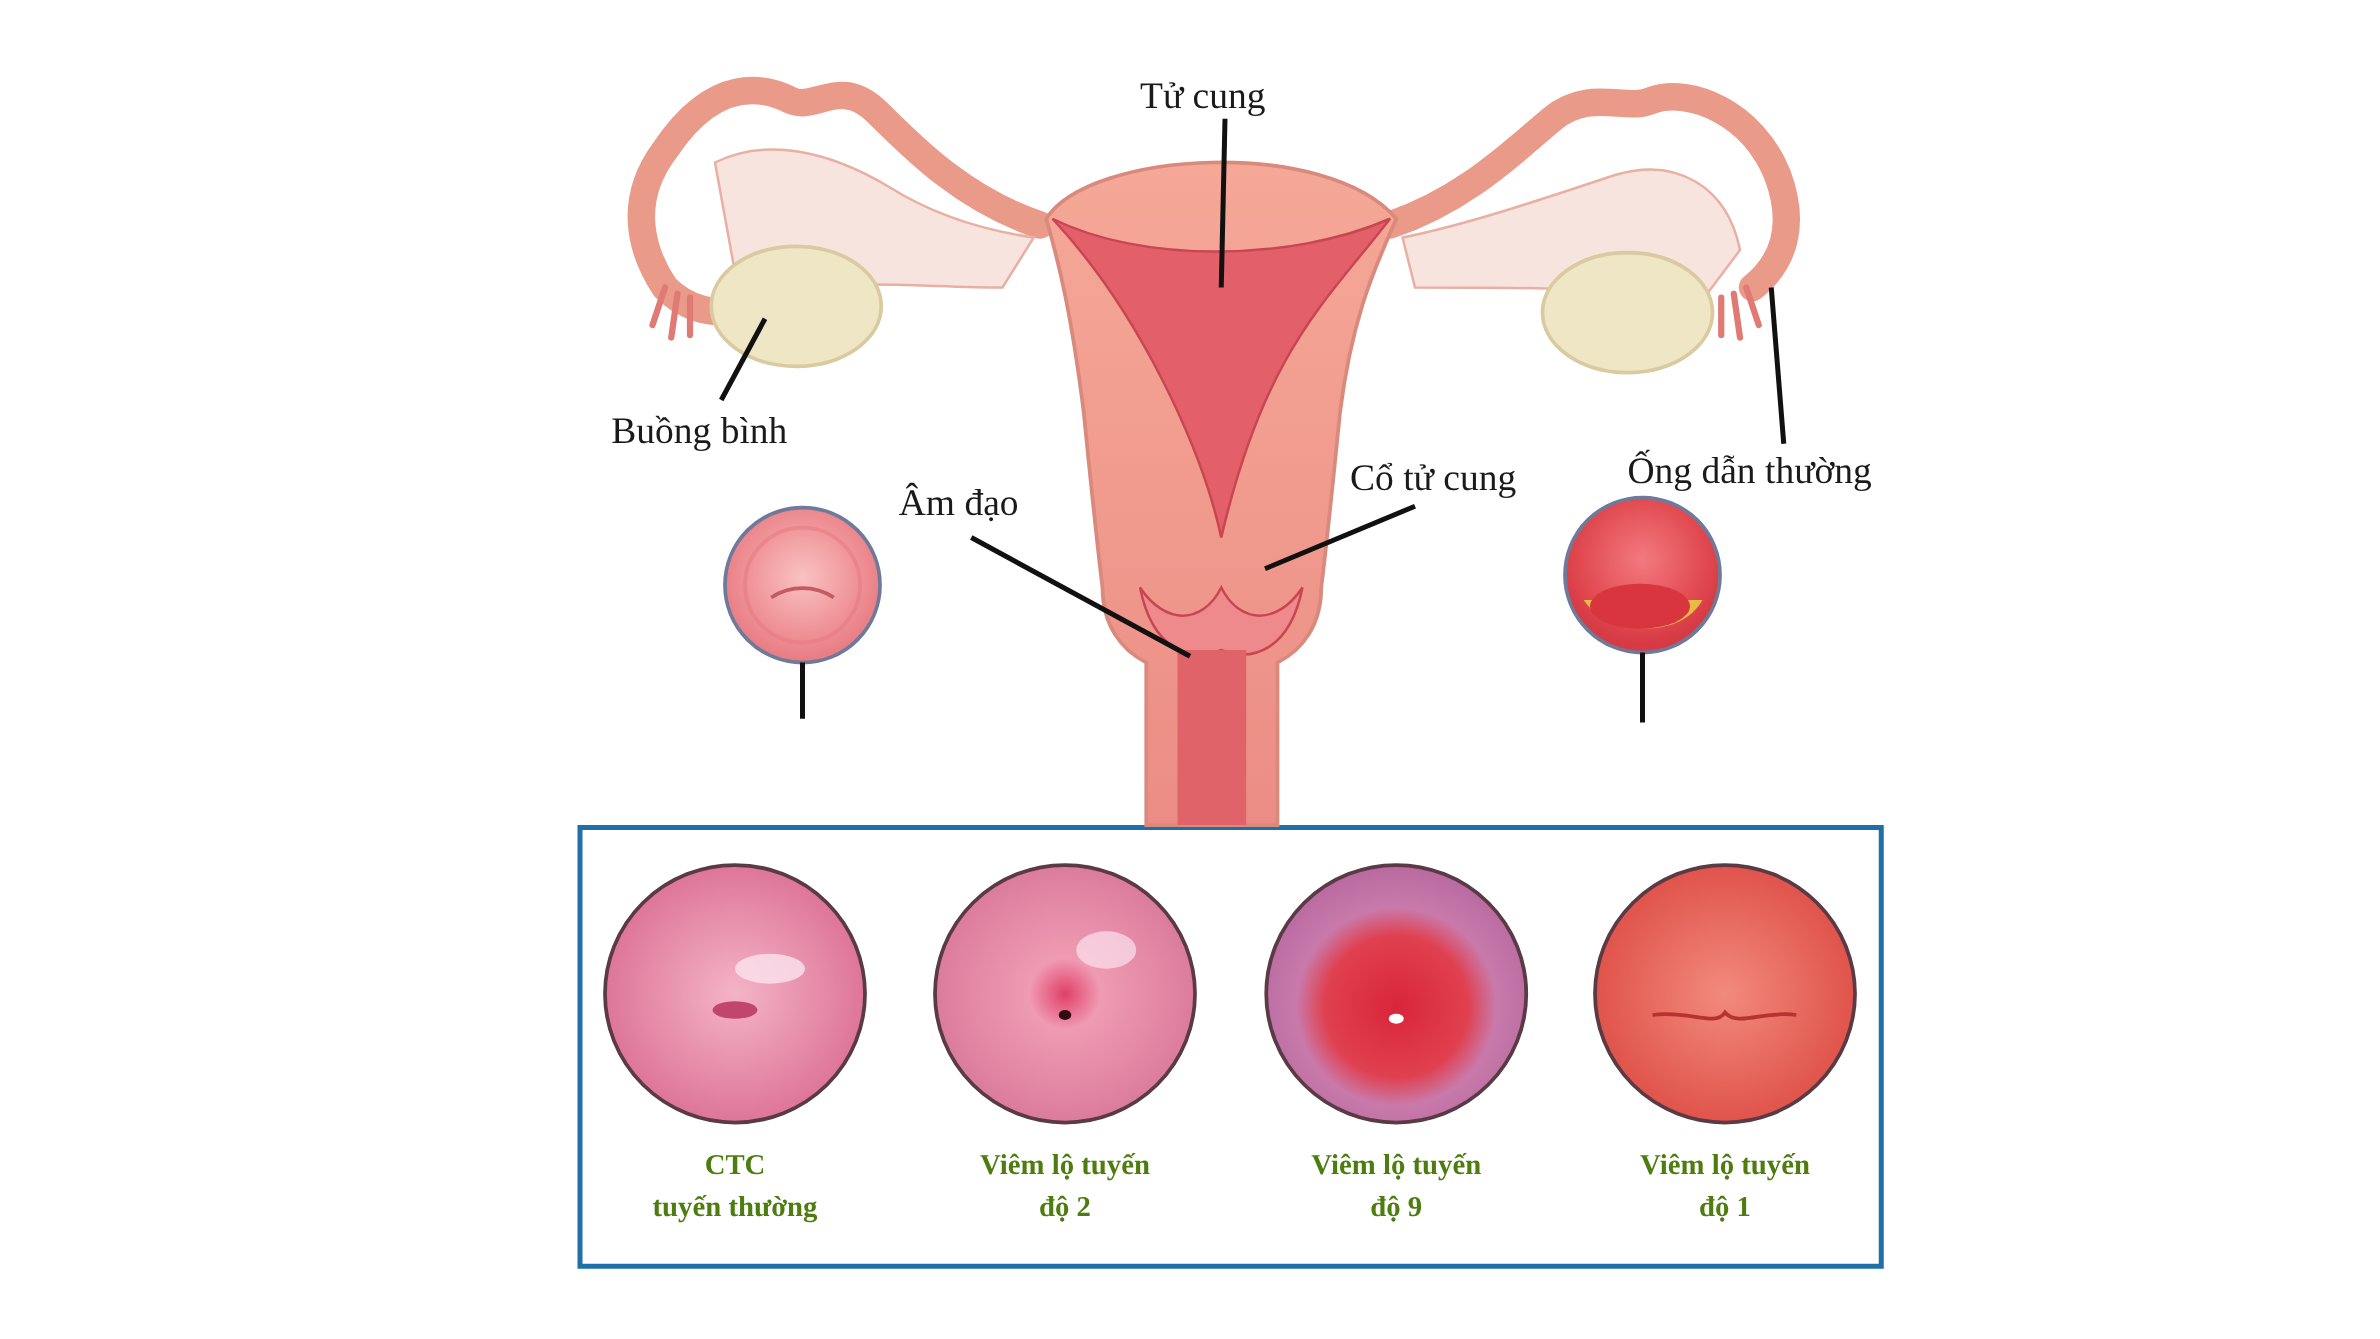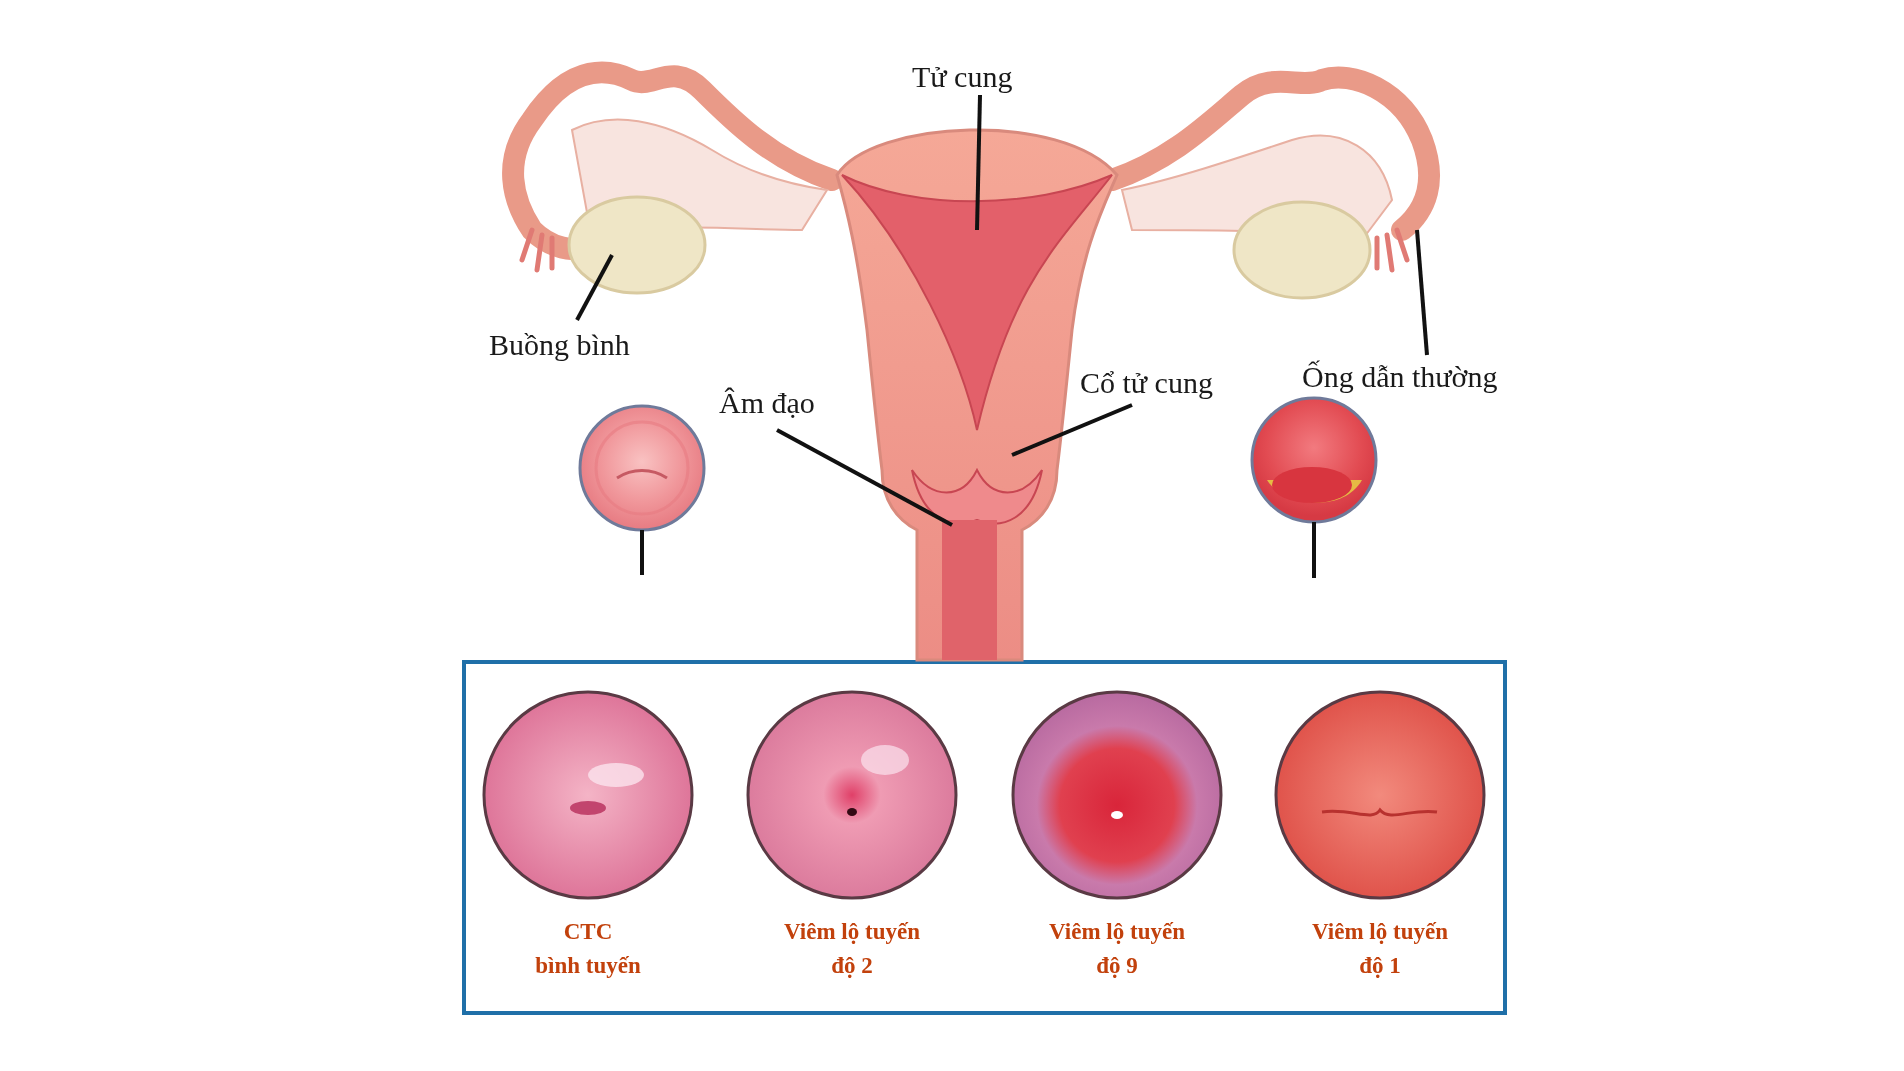--- a/index.html
+++ b/index.html
@@ -1,20 +1,20 @@
 <!DOCTYPE html>
 <html><head>
   <meta charset="utf-8">
   <style>
     html, body { margin: 0; padding: 0; background: #ffffff; }
     body { width: 1904px; height: 1071px; position: relative; overflow: hidden; font-family: "Liberation Serif", "DejaVu Serif", serif; }
     .stage { position: absolute; left: 12px; top: 0; width: 1812px; height: 1071px; }
     .lbl { position: absolute; color: #1a1a1a; font-size: 30px; line-height: 1; white-space: pre; font-family: "Liberation Serif", "DejaVu Serif", serif; }
     .box { position: absolute; left: 450px; top: 660px; width: 1045px; height: 355px; border: 4px solid #1f6fa8; box-sizing: border-box; background: #fff; }
-    .stage-cap { position: absolute; width: 220px; text-align: center; color: #c2410c; font-weight: bold; font-size: 23px; line-height: 34px; font-family: "Liberation Serif", "DejaVu Serif", serif; }
+    .stage-cap { position: absolute; width: 220px; text-align: center; color: #4d7c0f; font-weight: bold; font-size: 23px; line-height: 34px; font-family: "Liberation Serif", "DejaVu Serif", serif; }
   </style>
 </head>
 <body>
 
 <div class="stage" data-name="anatomy-diagram">
 
   <svg width="1904" height="1071" viewBox="0 0 1904 1071" style="position:absolute;left:0;top:0" data-name="uterus-illustration">
     <defs>
       <radialGradient id="gNormal" cx="50%" cy="45%" r="55%">
         <stop offset="0%" stop-color="#f9c2c2"></stop>
@@ -113,21 +113,21 @@
   <div class="lbl" style="left:707px;top:388px" data-name="label-vagina">Âm đạo</div>
   <div class="lbl" style="left:1068px;top:368px" data-name="label-cervix">Cổ tử cung</div>
 
   <div class="box" data-name="stages-box"></div>
   <svg width="1904" height="1071" viewBox="0 0 1904 1071" style="position:absolute;left:0;top:0;pointer-events:none" data-name="stage-photos-overlay">
     <use href="#none"></use>
   </svg>
 
   <div class="stage-cap" style="left:466px;top:915px" data-name="stage-caption-normal">
     <div data-name="stage-caption-line1">CTC</div>
-    <div data-name="stage-caption-line2">bình tuyến</div>
+    <div data-name="stage-caption-line2">tuyến thường</div>
   </div>
   <div class="stage-cap" style="left:730px;top:915px" data-name="stage-caption-grade-1">
     <div data-name="stage-caption-line1">Viêm lộ tuyến</div>
     <div data-name="stage-caption-line2">độ 2</div>
   </div>
   <div class="stage-cap" style="left:995px;top:915px" data-name="stage-caption-grade-2">
     <div data-name="stage-caption-line1">Viêm lộ tuyến</div>
     <div data-name="stage-caption-line2">độ 9</div>
   </div>
   <div class="stage-cap" style="left:1258px;top:915px" data-name="stage-caption-grade-3">

